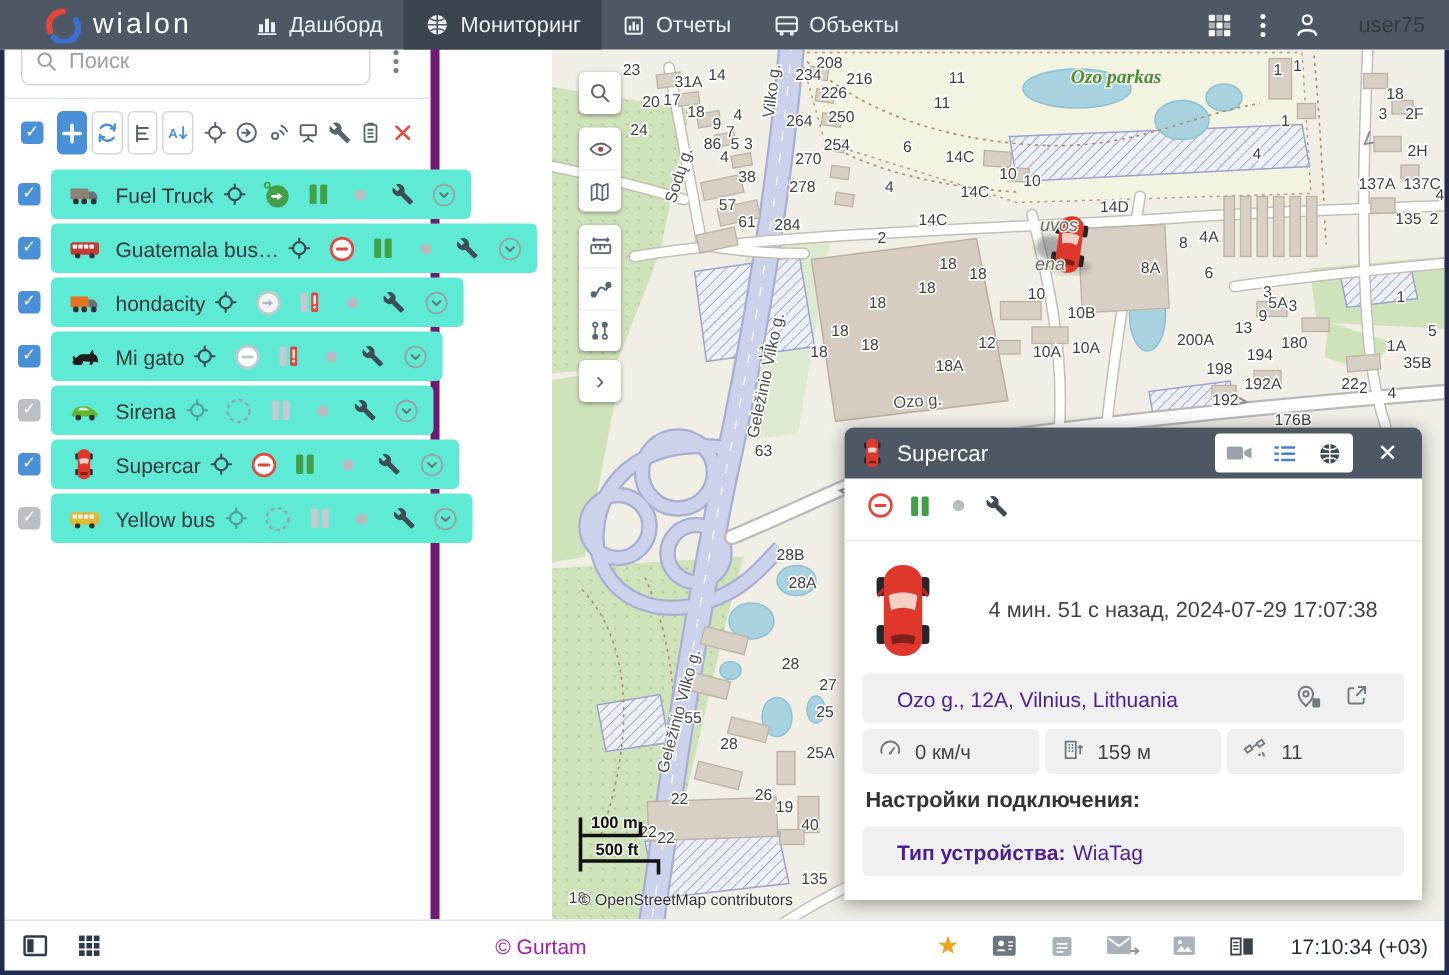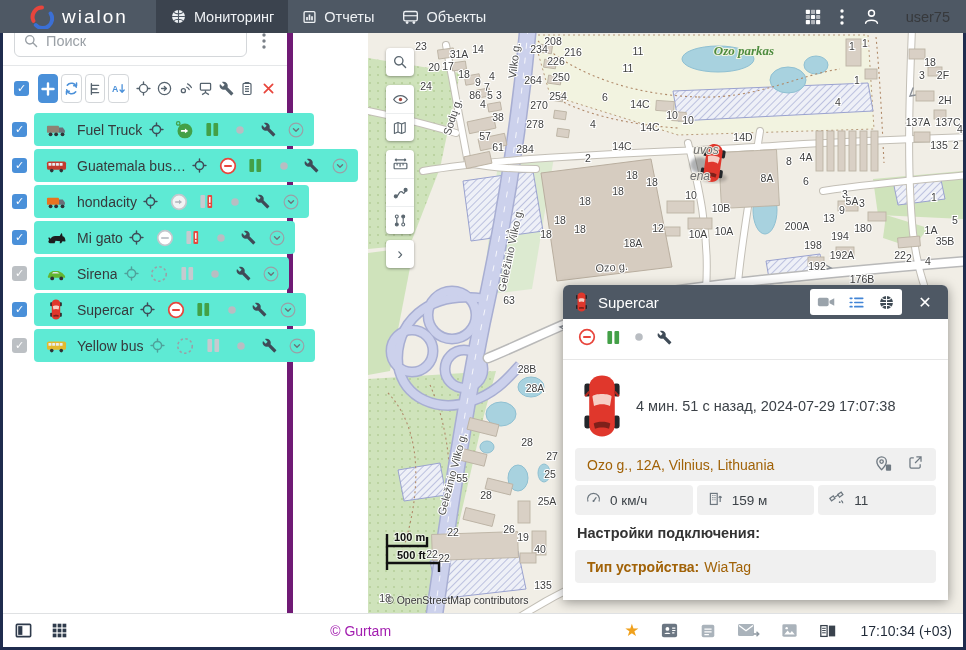--- a/index.html
+++ b/index.html
@@ -50,36 +50,36 @@
   
   .maparea{position:absolute;left:368px;top:33px;right:3px;bottom:37px;background:#f1eee6;overflow:hidden;z-index:5;}
   .map-svg{position:absolute;left:0;top:0;}
   svg text.hn{font:10.5px "Liberation Sans",sans-serif;fill:#3f3f3f;text-anchor:middle;paint-order:stroke;stroke:#fff;stroke-width:2.2px;}
   svg text.stl{font:11px "Liberation Sans",sans-serif;fill:#4f4f4f;text-anchor:middle;paint-order:stroke;stroke:#fff;stroke-width:2.2px;}
   svg text.park{font:italic 600 13px "Liberation Serif",serif;fill:#4e8c3f;text-anchor:middle;paint-order:stroke;stroke:#f2f3e0;stroke-width:2px;}
   svg text.poi{font:italic 12px "Liberation Sans",sans-serif;fill:#6f6f6f;text-anchor:middle;paint-order:stroke;stroke:#efece2;stroke-width:2px;}
   .mapctl{position:absolute;left:18px;width:28px;background:#fff;border-radius:4px;box-shadow:0 1px 3px rgba(0,0,0,.35);z-index:15;}
   .mbtn{width:28px;height:28px;display:flex;align-items:center;justify-content:center;cursor:pointer;color:#5b6770;}
   .mbtn+.mbtn{border-top:1px solid #eceeef;}
-  .scalebox{position:absolute;left:12px;bottom:32px;z-index:14;margin-top:16px;}
+  .scalebox{position:absolute;left:12px;bottom:20px;z-index:14;margin-top:16px;}
   .scalebox text{font:600 11px "Liberation Sans",sans-serif;fill:#111;paint-order:stroke;stroke:#ffffffaa;stroke-width:2px;}
   .attribution{position:absolute;left:18px;bottom:7px;font-size:10.5px;color:#333;z-index:14;text-shadow:0 0 2px #fff,0 0 2px #fff;}
 
   
   .popup{position:absolute;left:195px;top:252px;width:385px;height:315px;background:#fff;border-radius:6px 6px 0 0;box-shadow:0 2px 12px rgba(0,0,0,.4);z-index:20;display:flex;flex-direction:column;}
   .pop-head{height:34px;background:#4e5864;border-radius:6px 6px 0 0;display:flex;align-items:center;padding:0 10px 0 12px;gap:10px;}
   .pop-title{color:#fff;font-size:15px;flex:1;}
   .seg{background:#fff;border-radius:3px;display:flex;padding:1px;}
   .seg .sbtn{width:30px;height:24px;display:flex;align-items:center;justify-content:center;cursor:pointer;}
   .pop-close{color:#fff;font-size:16px;width:26px;text-align:center;cursor:pointer;}
   .pop-status{display:flex;align-items:center;gap:9px;padding:8px 14px;border-bottom:1px solid #e7e7e7;}
   .pop-body{padding:10px 12px 0 12px;overflow:hidden;}
-  .pb-row1{display:flex;align-items:center;gap:13px;padding:4px 0 10px 6px;}
+  .pb-row1{display:flex;align-items:center;gap:36px;padding:4px 0 10px 6px;}
   .pb-time{font-size:14.5px;color:#3c4248;}
-  .gbar{background:#f0f0f0;border-radius:4px;display:flex;align-items:center;min-height:33px;padding:0 12px;margin-bottom:4px;font-size:14px;color:#a16207;}
+  .gbar{background:#f0f0f0;border-radius:4px;display:flex;align-items:center;min-height:33px;padding:0 23px;margin-bottom:4px;font-size:14px;color:#4c1d95;}
   .gbar .grow{flex:1;}
   .addr-icons{display:flex;gap:14px;}
   .penta{width:12px;height:12px;background:#e91e63;clip-path:polygon(50% 0,100% 38%,81% 100%,19% 100%,0 38%);margin-right:9px;}
   .stats{display:flex;gap:4px;margin-bottom:10px;}
   .stat{flex:1;background:#f0f0f0;border-radius:4px;height:30px;display:flex;align-items:center;gap:8px;padding:0 10px;font-size:13.5px;color:#3c4248;}
   .sec-title{font-size:14.5px;font-weight:700;color:#333;margin:10px 0 9px 2px;}
   .dev-label{font-weight:700;margin-right:5px;}
 
   
   .statusbar{position:absolute;left:0;right:0;bottom:3px;height:34px;background:#fff;border-top:1px solid #dfe1e3;display:flex;align-items:center;z-index:40;padding:0 14px;}
@@ -96,20 +96,27 @@
 
   <div class="topbar">
     <div class="logo">
       <svg width="24" height="24" viewBox="0 0 24 24">
         <path d="M12 2.6a9.4 9.4 0 0 0-8.6 13.2" fill="none" stroke="#e8453c" stroke-width="4" stroke-linecap="round"></path>
         <path d="M5.8 20a9.4 9.4 0 0 0 14.8-11.5" fill="none" stroke="#3b6fd4" stroke-width="4" stroke-linecap="round"></path>
       </svg>
       <span class="logo-word">wialon</span>
     </div>
     <div class="tabs">
+      <div class="tab">
+        <svg width="16" height="16" viewBox="0 0 18 18">
+            <path fill="#eef1f4" d="M3 8h3v6H3zM7.5 4h3v10h-3zM12 6.5h3V14h-3z"></path>
+            <path d="M2 15.5h14" stroke="#eef1f4" stroke-width="1.4"></path>
+          </svg>
+        <span>Дашборд</span>
+      </div>
       <div class="tab active">
         <svg width="17" height="17" viewBox="0 0 20 20">
             <circle cx="10" cy="10" r="7.6" fill="#eef1f4"></circle>
             <path d="M10 2.4v15.2M2.4 10h15.2M4.5 5.2c3 2.2 8 2.2 11 0M4.5 14.8c3-2.2 8-2.2 11 0" stroke="#4e5864" stroke-width="1.3" fill="none"></path>
           </svg>
         <span>Мониторинг</span>
       </div>
       <div class="tab">
         <svg width="15" height="16" viewBox="0 0 18 18">
             <rect x="2.5" y="2.5" width="13" height="13" rx="1.5" fill="none" stroke="#eef1f4" stroke-width="1.6"></rect>

